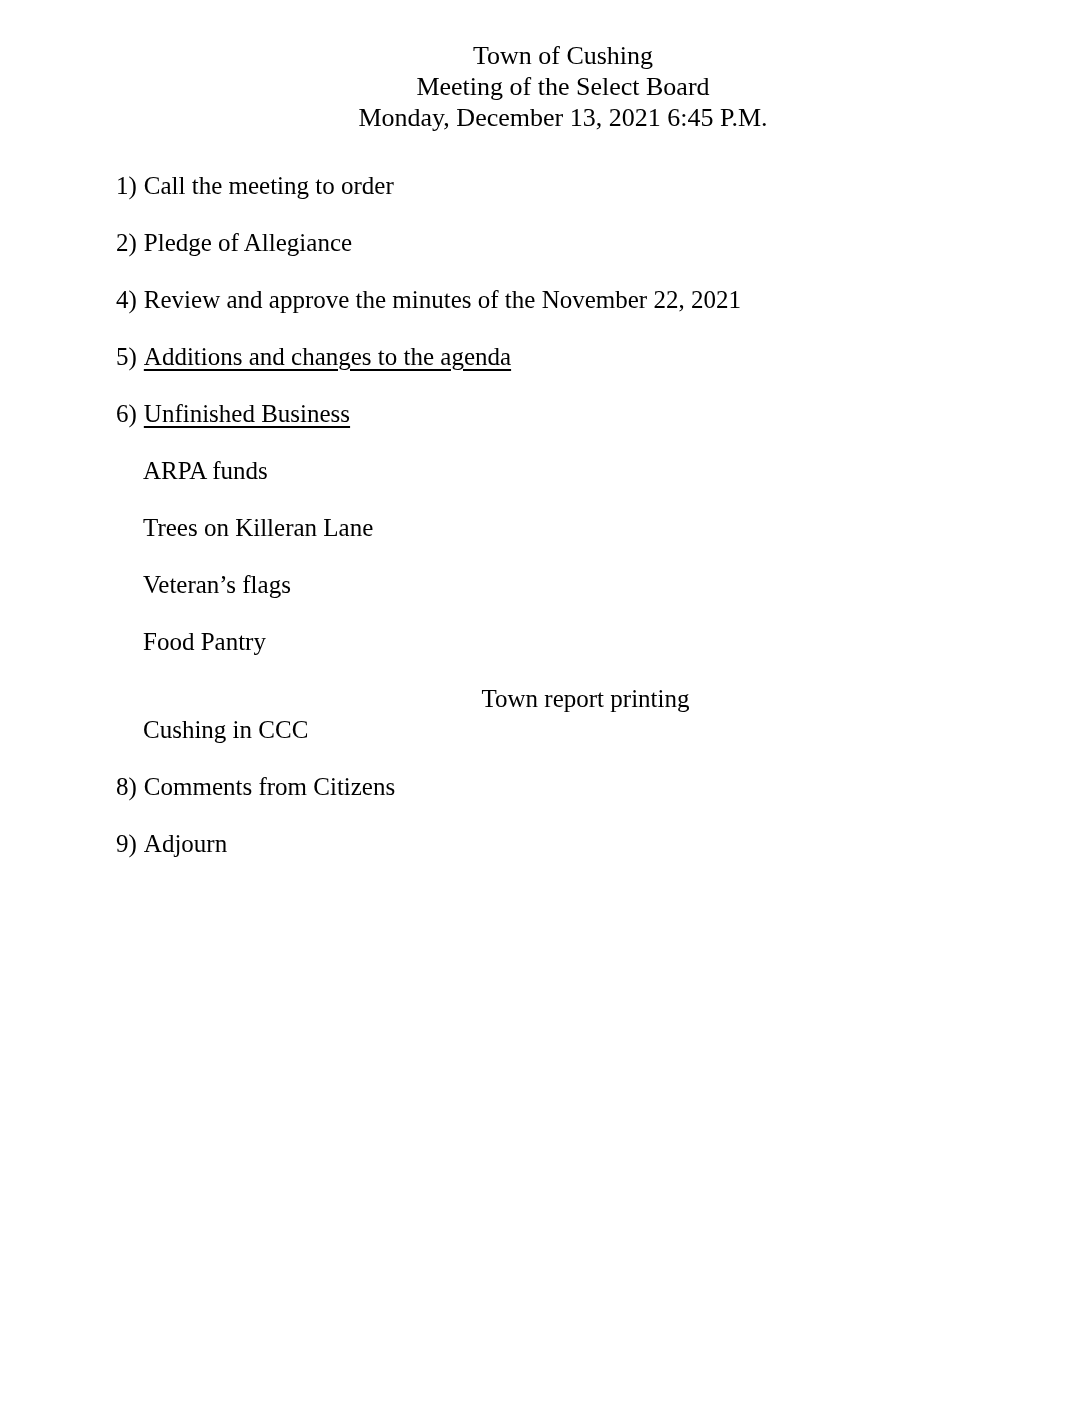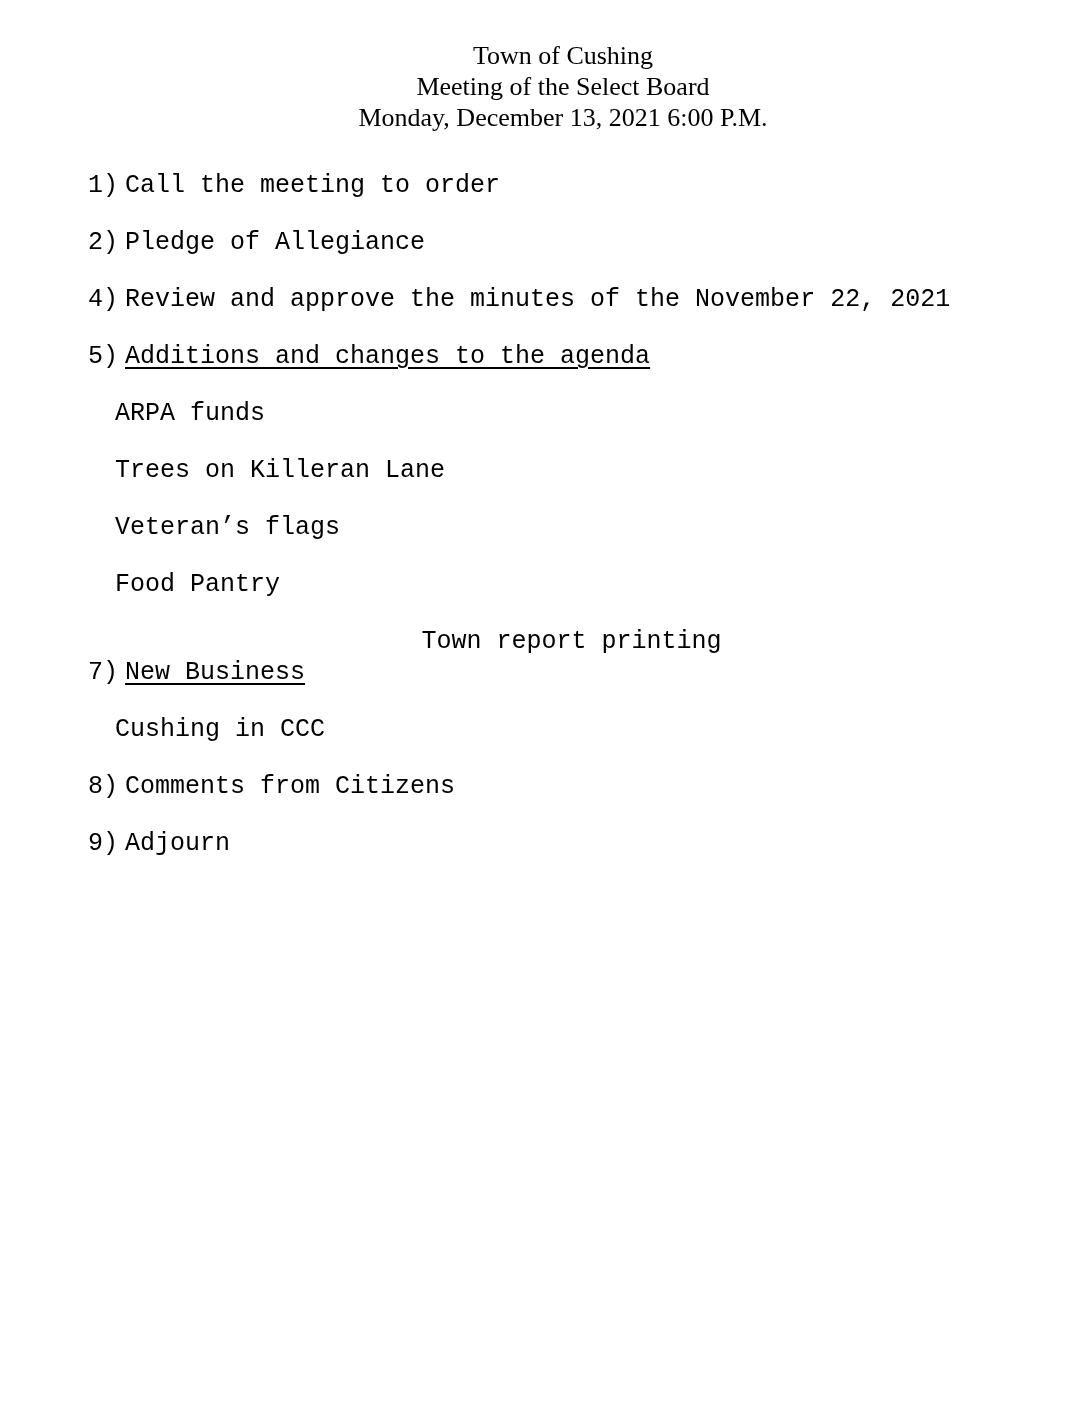--- a/index.html
+++ b/index.html
@@ -27,25 +27,24 @@
   .title-block {
     margin-top: 40px;
     text-align: center;
     font-size: 26px;
     line-height: 31px;
     font-weight: 400;
     padding-left: 38px;
   }
   .agenda {
     margin-top: 37px;
-    padding-left: 88px;
+    padding-left: 116px;
     padding-right: 60px;
     font-size: 25px;
     line-height: 31px;
-    font-family: Liberation Mono, monospace;
   }
   .agenda-line {
     margin: 0 0 26px 0;
     white-space: nowrap;
   }
   .agenda-line.no-gap {
     margin-bottom: 0;
     text-align: center;
   }
   .agenda-line.sub {
@@ -62,46 +61,46 @@
   }
 </style>
 </head>
 <body>
 
 <div class="page">
 
   <div class="title-block">
     <div>Town of Cushing</div>
     <div>Meeting of the Select Board</div>
-    <div>Monday, December 13, 2021 6:00 P.M.</div>
+    <div>Monday, December 13, 2021 6:45 P.M.</div>
   </div>
 
   <div class="agenda">
 
     <p class="agenda-line"><span class="num">1)</span><span>Call the meeting to order</span></p>
 
     <p class="agenda-line"><span class="num">2)</span><span>Pledge of Allegiance</span></p>
 
 
     <p class="agenda-line"><span class="num">4)</span><span>Review and approve the minutes of the November 22, 2021</span></p>
 
     <p class="agenda-line"><span class="num">5)</span><span class="ul">Additions and changes to the agenda</span></p>
 
+    <p class="agenda-line"><span class="num">6)</span><span class="ul">Unfinished Business</span></p>
 
     <p class="agenda-line sub"><span>ARPA funds</span></p>
 
     <p class="agenda-line sub"><span>Trees on Killeran Lane</span></p>
 
     <p class="agenda-line sub"><span>Veteran’s flags</span></p>
 
     <p class="agenda-line sub"><span>Food Pantry</span></p>
 
     <p class="agenda-line sub no-gap"><span>Town report printing</span></p>
 
-    <p class="agenda-line"><span class="num">7)</span><span class="ul">New Business</span></p>
 
     <p class="agenda-line sub"><span>Cushing in CCC</span></p>
 
     <p class="agenda-line"><span class="num">8)</span><span>Comments from Citizens</span></p>
 
     <p class="agenda-line"><span class="num">9)</span><span>Adjourn</span></p>
 
   </div>
 
 </div>

